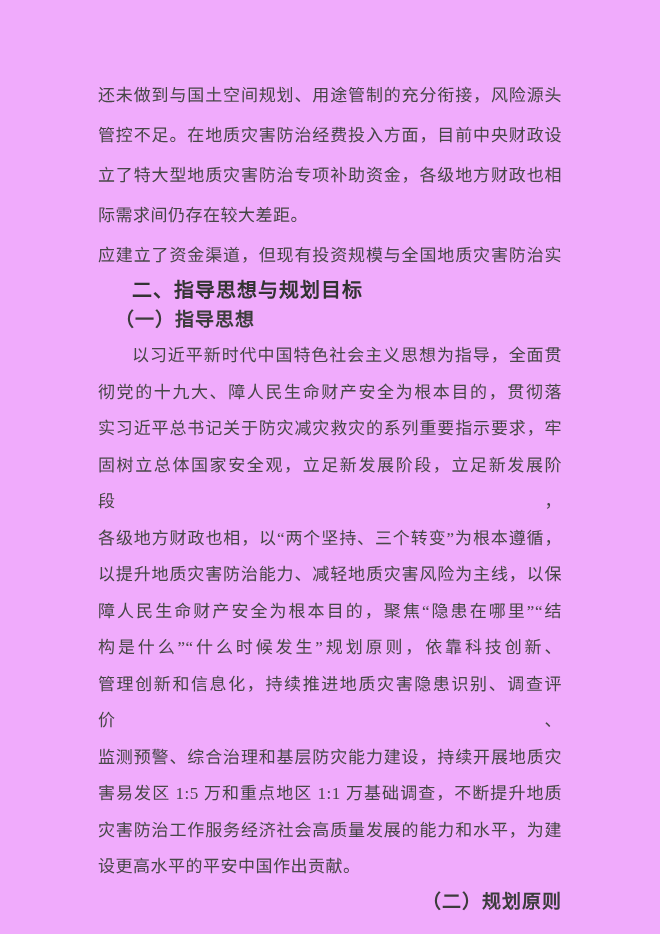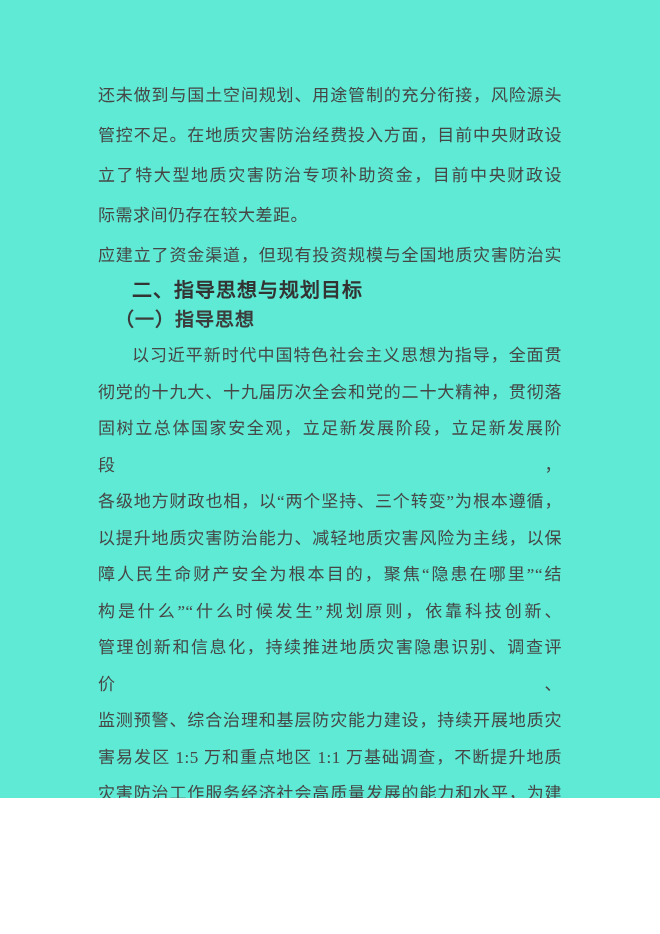--- a/index.html
+++ b/index.html
@@ -3,22 +3,22 @@
 <meta charset="utf-8">
 <style>
   html, body {
     margin: 0;
     padding: 0;
     background: #ffffff;
   }
   .page {
     position: relative;
     width: 660px;
-    height: 798px;
-    background: #5eead4;
+    height: 934px;
+    background: #f0abfc;
     overflow: hidden;
     font-family: "Liberation Serif", "DejaVu Serif", serif;
     color: #454545;
   }
   .textblock {
     position: absolute;
     left: 98px;
     top: 76px;
     width: 464px;
   }
@@ -75,32 +75,33 @@
 </style>
 </head>
 <body>
 
 <div class="page">
   <div class="textblock">
 
     <div class="para1">
       <div class="ln j">还未做到与国土空间规划、用途管制的充分衔接，风险源头</div>
       <div class="ln j">管控不足。在地质灾害防治经费投入方面，目前中央财政设</div>
-      <div class="ln j">立了特大型地质灾害防治专项补助资金，目前中央财政设</div>
+      <div class="ln j">立了特大型地质灾害防治专项补助资金，各级地方财政也相</div>
       <div class="ln">际需求间仍存在较大差距。</div>
       <div class="ln j">应建立了资金渠道，但现有投资规模与全国地质灾害防治实</div>
     </div>
 
     <div class="sec-heading">二、指导思想与规划目标</div>
 
     <div class="sub-heading">（一）指导思想</div>
 
     <div class="para2">
       <div class="ln j indent">以习近平新时代中国特色社会主义思想为指导，全面贯</div>
-      <div class="ln j">彻党的十九大、十九届历次全会和党的二十大精神，贯彻落</div>
+      <div class="ln j">彻党的十九大、障人民生命财产安全为根本目的，贯彻落</div>
+      <div class="ln j">实习近平总书记关于防灾减灾救灾的系列重要指示要求，牢</div>
       <div class="ln j">固树立总体国家安全观，立足新发展阶段，立足新发展阶段，</div>
       <div class="ln j">各级地方财政也相，以“两个坚持、三个转变”为根本遵循，</div>
       <div class="ln j">以提升地质灾害防治能力、减轻地质灾害风险为主线，以保</div>
       <div class="ln j">障人民生命财产安全为根本目的，聚焦“隐患在哪里”“结</div>
       <div class="ln j">构是什么”“什么时候发生”规划原则，依靠科技创新、</div>
       <div class="ln j">管理创新和信息化，持续推进地质灾害隐患识别、调查评价、</div>
       <div class="ln j">监测预警、综合治理和基层防灾能力建设，持续开展地质灾</div>
       <div class="ln j">害易发区 1:5 万和重点地区 1:1 万基础调查，不断提升地质</div>
       <div class="ln j">灾害防治工作服务经济社会高质量发展的能力和水平，为建</div>
       <div class="ln">设更高水平的平安中国作出贡献。</div>

